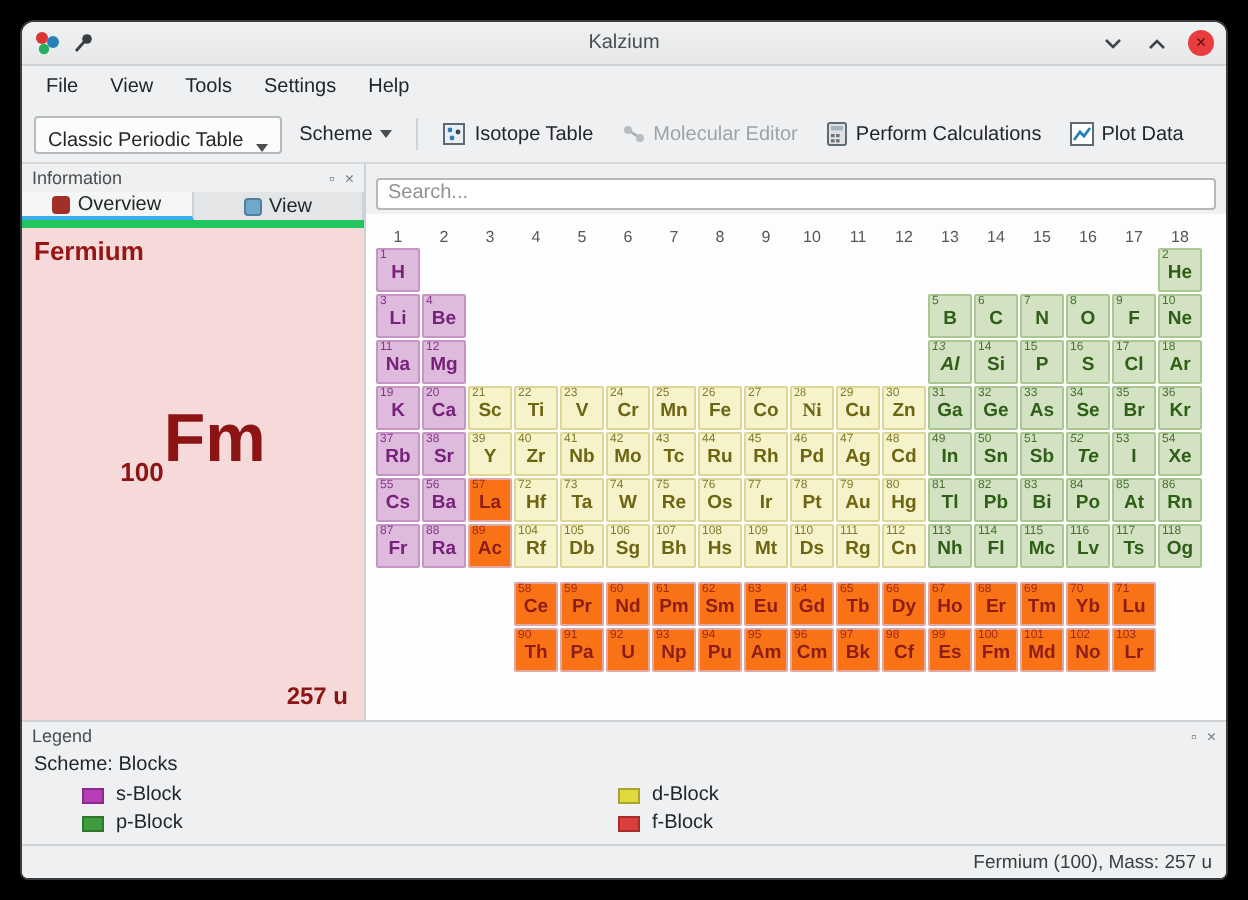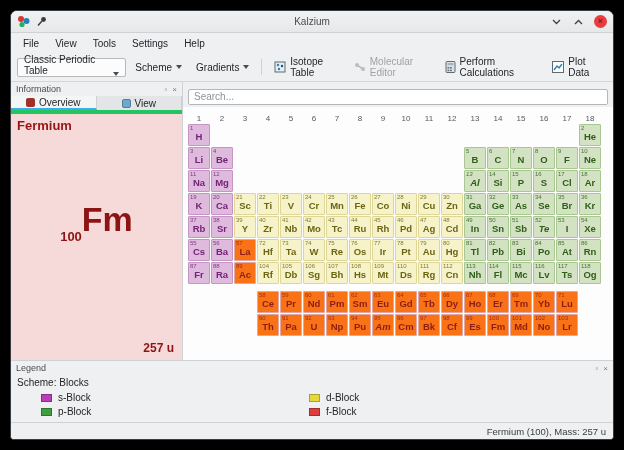--- a/index.html
+++ b/index.html
@@ -129,24 +129,20 @@
       <span class="menu-item">Help</span>
     </div>
 
   <div class="toolbar">
     <div class="combo">
       <span>Classic Periodic Table</span>
       <span class="arrow"></span>
     </div>
     <div class="tool-btn">
       <span>Scheme</span>
-      <span class="arrow"></span>
-    </div>
-    <div class="tool-btn">
-      <span>Gradients</span>
       <span class="arrow"></span>
     </div>
     <div class="sep"></div>
     <div class="tool-btn">
       <span>
         <svg width="12" height="12" viewBox="0 0 12 12">
           <rect x="1" y="1" width="10" height="10" fill="#e8eef3" stroke="#5f6a72" stroke-width="1"></rect>
           <circle cx="4" cy="4" r="1.2" fill="#2980b9"></circle>
             <circle cx="8" cy="5" r="1.2" fill="#34495e"></circle>
           <circle cx="5" cy="8" r="1.2" fill="#2980b9"></circle>
@@ -342,21 +338,21 @@
               <span class="sym">Mn</span>
             </div>
             <div class="cell b-d" style="grid-area: 5 / 8;">
               <span class="z">26</span>
               <span class="sym">Fe</span>
             </div>
             <div class="cell b-d" style="grid-area: 5 / 9;">
               <span class="z">27</span>
               <span class="sym">Co</span>
             </div>
-            <div class="cell b-d" style="grid-area: 5 / 10;">
+            <div class="cell b-d" style="grid-area: 5 / 10; font-family: Liberation Serif, serif;">
               <span class="z">28</span>
               <span class="sym">Ni</span>
             </div>
             <div class="cell b-d" style="grid-area: 5 / 11;">
               <span class="z">29</span>
               <span class="sym">Cu</span>
             </div>
             <div class="cell b-d" style="grid-area: 5 / 12;">
               <span class="z">30</span>
               <span class="sym">Zn</span>
@@ -670,21 +666,21 @@
               <span class="sym">U</span>
             </div>
             <div class="cell b-f" style="grid-area: 11 / 7;">
               <span class="z">93</span>
               <span class="sym">Np</span>
             </div>
             <div class="cell b-f" style="grid-area: 11 / 8;">
               <span class="z">94</span>
               <span class="sym">Pu</span>
             </div>
-            <div class="cell b-f" style="grid-area: 11 / 9; font-style: italic;">
+            <div class="cell b-f" style="grid-area: 11 / 9;">
               <span class="z">95</span>
               <span class="sym">Am</span>
             </div>
             <div class="cell b-f" style="grid-area: 11 / 10;">
               <span class="z">96</span>
               <span class="sym">Cm</span>
             </div>
             <div class="cell b-f" style="grid-area: 11 / 11;">
               <span class="z">97</span>
               <span class="sym">Bk</span>

